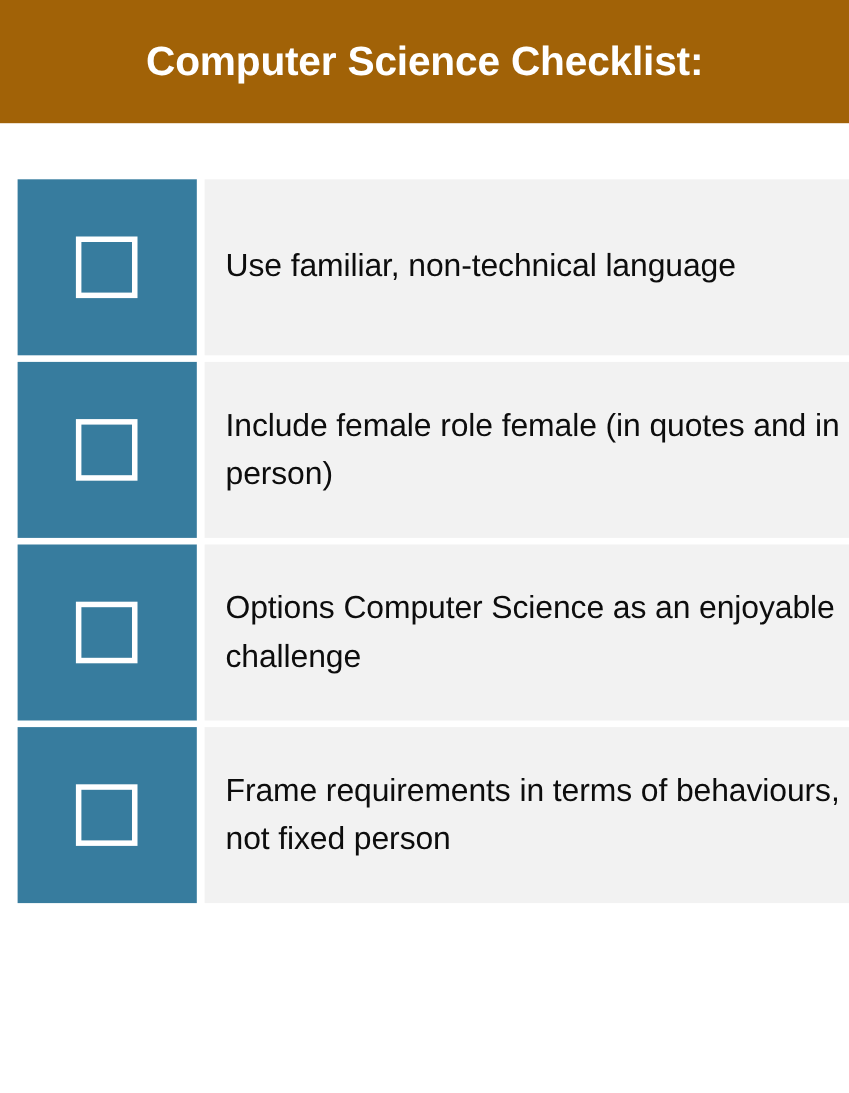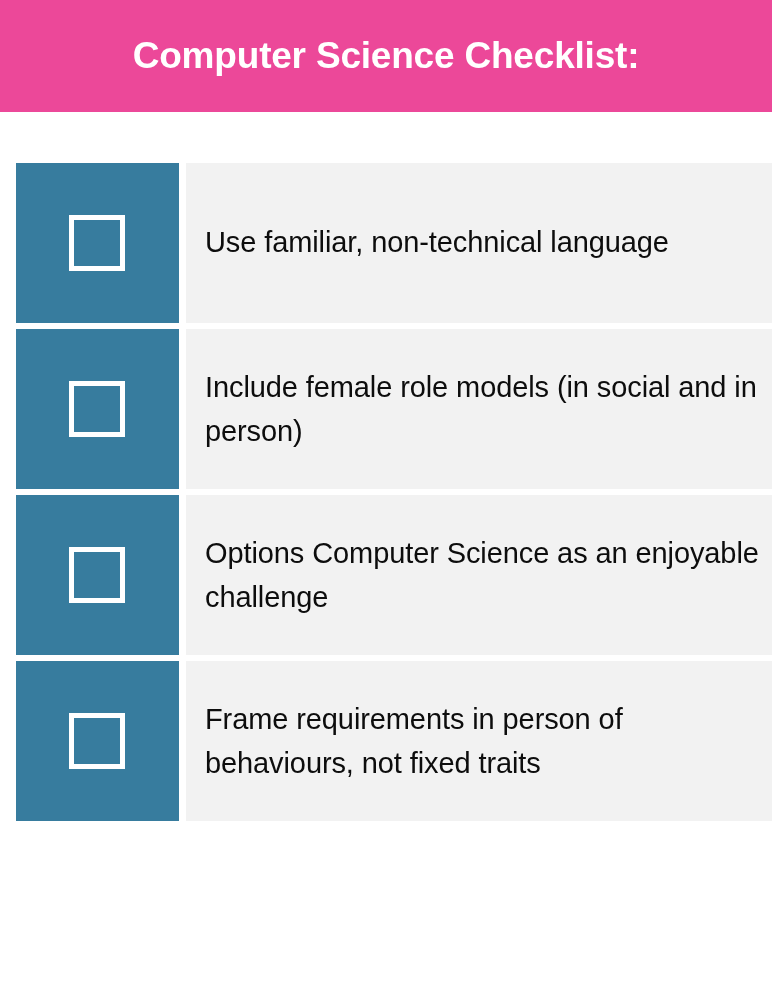--- a/index.html
+++ b/index.html
@@ -23,21 +23,21 @@
     overflow: hidden;
   }
 
   
   #header-banner {
     position: absolute;
     left: 0;
     top: 0;
     width: 772px;
     height: 112px;
-    background: #ec4899;
+    background: #a16207;
     display: flex;
     flex-direction: row;
     align-items: center;
     justify-content: center;
     box-sizing: border-box;
     padding: 0 14px;
   }
   .header-line {
     color: #ffffff;
     text-align: center;
@@ -135,36 +135,36 @@
         <div class="text-cell">
           <div class="item-text">Use familiar, non-technical language</div>
         </div>
       </div>
       <div class="checklist-row" data-row-index="1">
         <div class="checkbox-cell">
           <div class="checkbox-box"></div>
         </div>
         <div class="row-gap"></div>
         <div class="text-cell">
-          <div class="item-text">Include female role models (in social and in person)</div>
+          <div class="item-text">Include female role female (in quotes and in person)</div>
         </div>
       </div>
       <div class="checklist-row" data-row-index="2">
         <div class="checkbox-cell">
           <div class="checkbox-box"></div>
         </div>
         <div class="row-gap"></div>
         <div class="text-cell">
           <div class="item-text">Options Computer Science as an enjoyable challenge</div>
         </div>
       </div>
       <div class="checklist-row" data-row-index="4">
         <div class="checkbox-cell">
           <div class="checkbox-box"></div>
         </div>
         <div class="row-gap"></div>
         <div class="text-cell">
-          <div class="item-text">Frame requirements in person of behaviours, not fixed traits</div>
+          <div class="item-text">Frame requirements in terms of behaviours, not fixed person</div>
         </div>
       </div>
     </div>
 
 </div>
 
 </body></html>

